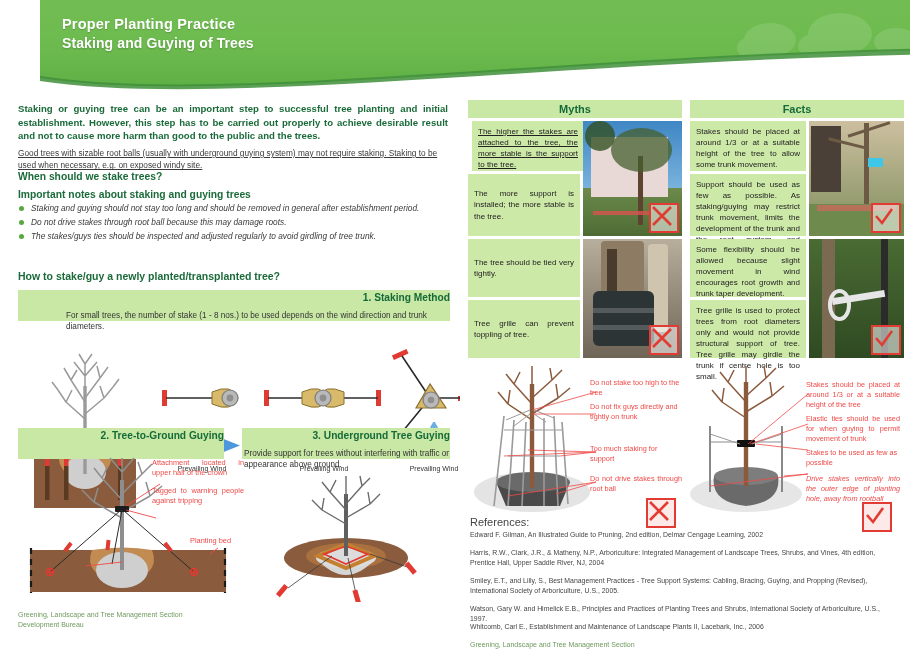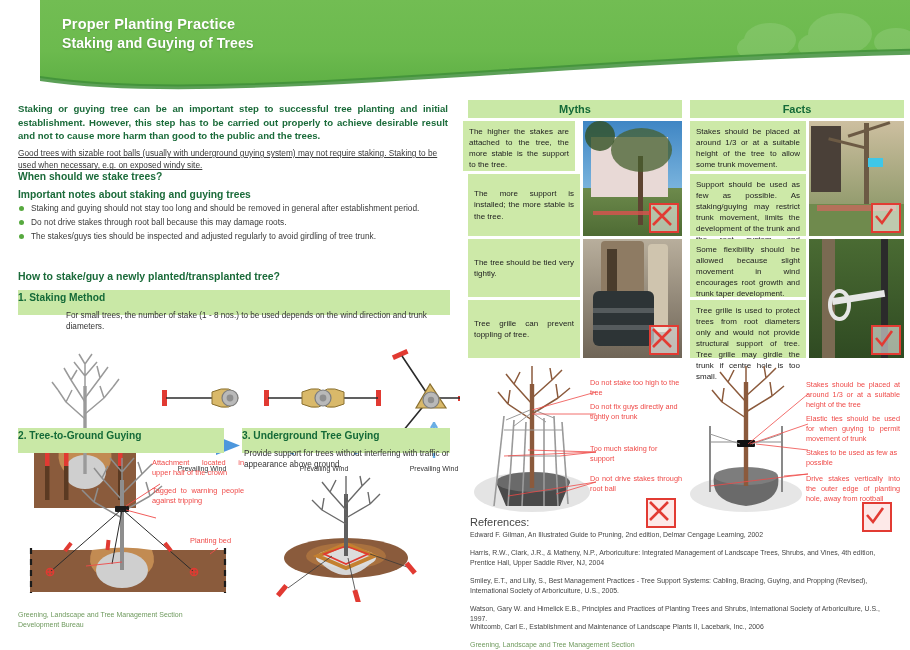--- a/index.html
+++ b/index.html
@@ -27,28 +27,28 @@
 
   
   .intro{position:absolute;left:18px;top:10px;width:430px;color:#1b6b3a;
     font-size:9.6px;font-weight:bold;line-height:1.42;text-align:justify;}
   .sec-q{position:absolute;left:18px;width:430px;color:#1b6b3a;font-size:10.3px;font-weight:bold;}
   .q1{top:65px;margin-top:14px;}
   .body-txt{position:absolute;left:18px;width:432px;color:#3a3a3a;font-size:8.3px;line-height:1.48;}
   .b1{top:55px;text-decoration:underline;}
   .q2{top:97px;}
   .bullets{position:absolute;left:18px;top:110px;width:436px;margin:0;padding:0;list-style:none;}
-  .bullets li{position:relative;padding-left:13px;font-size:8.3px;color:#3a3a3a;line-height:1.5;margin-bottom:1.5px;}
+  .bullets li{position:relative;padding-left:13px;font-size:8.3px;color:#3a3a3a;line-height:1.5;margin-bottom:1.5px;font-style:italic;}
   .bullets li .bdot{position:absolute;left:1px;top:4px;width:5px;height:5px;border-radius:50%;
     background:#57a93f;}
   .q3{top:178px;font-size:10.5px;}
 
   
   .secbar{position:absolute;background:#c9e8a6;color:#146a38;font-weight:bold;
-    font-size:10.2px;text-align:left;line-height:15px;height:25px;}
+    font-size:10.2px;text-align:right;line-height:15px;height:31px;}
   .panelbar{position:absolute;background:#c9e8a6;color:#146a38;font-weight:bold;
     font-size:11px;text-align:center;line-height:18px;height:18px;}
 
   .cap{position:absolute;font-size:8.2px;color:#333;line-height:1.4;}
 
   
   .mcell{position:absolute;background:#cde9a8;color:#222;font-size:8px;line-height:1.38;
     text-align:justify;padding:5px 6px;box-sizing:border-box;}
   .photo{position:absolute;overflow:hidden;background:#8fa37d;}
   .photo .sky{position:absolute;left:0;top:0;width:100%;height:58%;background:linear-gradient(180deg,#3f86c4,#79b3dd);}
@@ -301,21 +301,21 @@
       <div>Greening, Landscape and Tree Management Section</div>
       <div>Development Bureau</div>
     </div>
   </div>
 
   <div class="right-col">
 
     <div class="panelbar" style="left:6px;top:8px;width:214px;">Myths</div>
     <div class="panelbar" style="left:228px;top:8px;width:214px;">Facts</div>
 
-    <div class="mcell" style="left:1px;top:29px;width:112px;height:50px;">The higher the stakes are attached to the tree, the more stable is the support to the tree.</div>
+    <div class="mcell" style="left:10px;top:29px;width:112px;height:50px;text-decoration:underline;">The higher the stakes are attached to the tree, the more stable is the support to the tree.</div>
     <div class="mcell" style="left:6px;top:82px;width:112px;height:62px;display:flex;align-items:center;">The more support is installed; the more stable is the tree.</div>
     <div class="mcell" style="left:6px;top:147px;width:112px;height:58px;display:flex;align-items:center;">The tree should be tied very tightly.</div>
     <div class="mcell" style="left:6px;top:208px;width:112px;height:58px;display:flex;align-items:center;">Tree grille can prevent toppling of tree.</div>
 
     <div class="photo" style="left:121px;top:29px;width:99px;height:115px;">
       <div class="sky"></div>
         <div class="grnd"></div>
       <div class="bldg"></div>
       <div class="trunk" style="left:56%;top:30%;width:5px;height:60%;"></div>
       <div class="canopy" style="left:28%;top:6%;width:62%;height:38%;"></div>
@@ -449,21 +449,21 @@
         <path d="M64,80 L124,30"></path>
         <path d="M66,80 L124,60"></path>
         <path d="M72,80 L124,86"></path>
         <path d="M100,112 L124,110"></path>
           <path d="M26,122 L124,110"></path>
       </g>
     </svg>
     <div style="position:absolute;left:344px;top:288px;width:94px;font-size:7.3px;color:#ef4a48;line-height:1.36;text-align:justify;">Stakes should be placed at around 1/3 or at a suitable height of the tree</div>
     <div style="position:absolute;left:344px;top:322px;width:94px;font-size:7.3px;color:#ef4a48;line-height:1.36;text-align:justify;">Elastic ties should be used for when guying to permit movement of trunk</div>
     <div style="position:absolute;left:344px;top:356px;width:94px;font-size:7.3px;color:#ef4a48;line-height:1.36;">Stakes to be used as few as possible</div>
-    <div style="position:absolute;left:344px;top:382px;width:94px;font-size:7.3px;color:#ef4a48;line-height:1.36;text-align:justify;">Drive stakes vertically into the outer edge of planting hole, away from rootball</div>
+    <div style="position:absolute;left:344px;top:382px;width:94px;font-size:7.3px;color:#ef4a48;line-height:1.36;text-align:justify;font-style:italic;">Drive stakes vertically into the outer edge of planting hole, away from rootball</div>
     <div style="position:absolute;left:400px;top:410px;width:26px;height:26px;border:2px solid #e23b33;background:#fde9e8;">
       <svg width="22" height="22" viewBox="0 0 22 22">
           <path d="M3,11 L9,18 L19,4" stroke="#e23b33" stroke-width="2.6" fill="none"></path>
         </svg>
     </div>
 
     <div style="position:absolute;left:0;top:424px;width:448px;">
       <div class="refs-title">References:</div>
       <div class="ref" style="top:14px;">Edward F. Gilman,  An Illustrated Guide to Pruning, 2nd edition, Delmar Cengage Learning, 2002</div>
       <div class="ref" style="top:32px;">Harris, R.W., Clark, J.R., &amp; Matheny, N.P.,   Arboriculture: Integrated Management of Landscape Trees, Shrubs, and Vines, 4th edition, Prentice Hall, Upper Saddle River, NJ, 2004</div>

